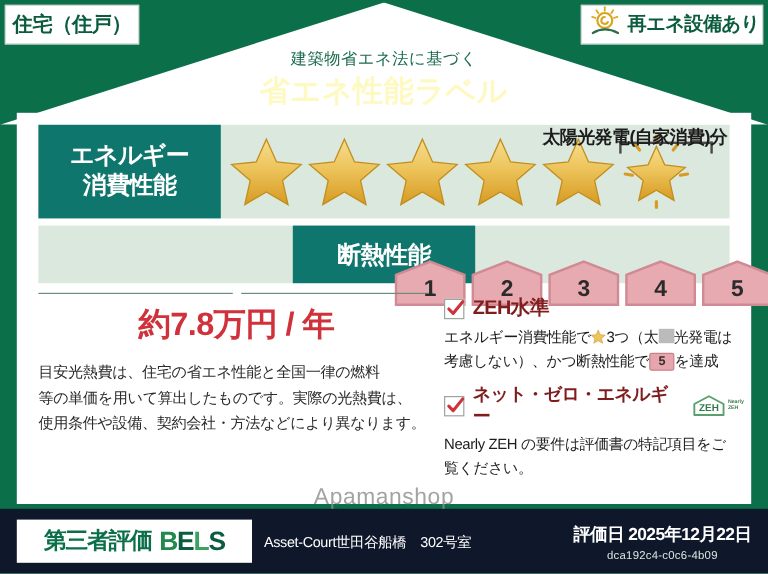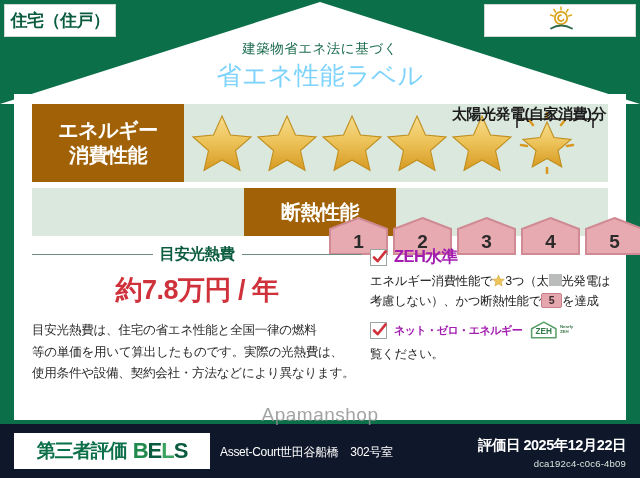--- a/index.html
+++ b/index.html
@@ -26,34 +26,34 @@
   .roof{
     position:absolute;left:0;top:0;width:640px;height:104px;
     background:#ffffff;
     clip-path:polygon(0 100%, 50% 2px, 100% 100%, 100% 100%, 0 100%);
   }
   .roof-title{
     position:absolute;left:0;top:40px;width:640px;text-align:center;
     pointer-events:none;
   }
   .roof-title .t1{font-size:13.5px;font-weight:normal;color:#1a6b4d;letter-spacing:0.5px;}
-  .roof-title .t2{font-size:25px;font-weight:normal;color:#7dd3fc;letter-spacing:0.5px;margin-top:1px;}
+  .roof-title .t2{font-size:25px;font-weight:bold;color:#fef9c3;letter-spacing:0.5px;margin-top:1px;}
 
   
   .card{
     position:absolute;left:14px;top:94px;width:612px;height:326px;
     background:#ffffff;box-sizing:border-box;
   }
 
   
   .perf-row{position:absolute;left:18px;width:576px;background:#dbe8de;display:flex;align-items:center;}
   #row-energy{top:10px;height:78px;}
   #row-insul{top:94px;height:48px;flex-direction:column;}
   .perf-key{
-    background:#a16207;color:#fff;font-weight:bold;
+    background:#0f766e;color:#fff;font-weight:bold;
     display:flex;flex-direction:column;align-items:center;justify-content:center;
     box-sizing:border-box;flex:0 0 auto;
   }
   #row-energy .perf-key{width:152px;height:78px;font-size:20px;line-height:1.25;letter-spacing:-0.5px;}
   #row-insul .perf-key{width:152px;height:48px;font-size:20px;letter-spacing:-0.5px;}
   .perf-val{flex:1;position:relative;height:100%;}
 
   
   .stars{position:absolute;left:6px;top:0;height:100%;display:flex;align-items:center;gap:1px;}
   .star{width:64px;height:62px;position:relative;}
@@ -87,22 +87,22 @@
 
   .note{margin-top:12px;font-size:12.6px;line-height:1.72;color:#2b2b2b;letter-spacing:-0.3px;}
 
   .zeh-block{margin-bottom:8px;}
   .zeh-head{display:flex;align-items:center;gap:7px;}
   .chk{
     width:17px;height:17px;border:1.6px solid #9aa6a1;background:#fff;
     position:relative;flex:0 0 auto;box-sizing:border-box;
   }
   .chk svg{position:absolute;left:0;top:-2px;width:17px;height:17px;}
-  .zeh-title{font-size:16.5px;font-weight:bold;color:#a21caf;letter-spacing:-0.5px;}
-  .zeh-title.sm{font-size:11px;}
+  .zeh-title{font-size:16.5px;font-weight:bold;color:#7f1d1d;letter-spacing:-0.5px;}
+  .zeh-title.sm{font-size:15px;}
   .zeh-body{font-size:12.4px;line-height:1.62;color:#1c1c1c;margin-top:3px;letter-spacing:-0.3px;}
   .inline-star{display:inline-block;width:13px;height:13px;vertical-align:-2px;}
   .inline-star svg{width:13px;height:13px;display:block;}
   .mosaic{display:inline-block;width:13px;height:12px;background:#b9bcbb;vertical-align:-1px;}
   .inline-badge{
     display:inline-block;min-width:13px;padding:0 3px;background:#e6a6ad;
     border:1px solid #c98189;border-radius:2px;color:#3a2b2d;font-size:10.5px;
     font-weight:bold;text-align:center;vertical-align:1px;line-height:13px;
   }
   .zeh-logo{position:relative;width:44px;height:22px;flex:0 0 auto;display:flex;align-items:center;}
@@ -123,21 +123,21 @@
   }
   .bels .jp{font-size:19px;font-weight:bold;color:#0b7049;letter-spacing:-1px;}
   .bels .en{font-size:22px;font-weight:bold;letter-spacing:-1px;}
   .bels .en .b{color:#1f8a4c;}
   .bels .en .e{color:#0b5c3f;}
   .bels .en .l{color:#3aa35f;}
   .bels .en .s{color:#0b5c3f;}
   .addr{position:absolute;left:220px;top:20px;font-size:12px;color:#ffffff;letter-spacing:-0.3px;}
   .fdate{position:absolute;right:14px;top:12px;text-align:right;}
   .fdate .d1{font-size:14.5px;font-weight:bold;color:#ffffff;letter-spacing:-0.5px;}
-  .fdate .d2{font-size:9.5px;color:#d7e6de;margin-top:3px;letter-spacing:0.2px;}
+  .fdate .d2{font-size:9.5px;color:#d7e6de;margin-top:3px;letter-spacing:0.2px;text-align:center;}
 </style>
 </head>
 <body>
 
 <div class="label-root">
 
   <div class="roof"></div>
   <div class="roof-title">
     <div class="t1">建築物省エネ法に基づく</div>
     <div class="t2">省エネ性能ラベル</div>
@@ -154,20 +154,21 @@
           <line x1="6" y1="3.5" x2="7.6" y2="6"></line>
           <line x1="20" y1="3.5" x2="18.4" y2="6"></line>
           <line x1="2.5" y1="9" x2="5.4" y2="10"></line>
           <line x1="23.5" y1="9" x2="20.6" y2="10"></line>
         </g>
         <circle cx="13" cy="12" r="6.2" fill="none" stroke="#d8a41c" stroke-width="1.8"></circle>
         <path d="M13 9.2a2.9 2.9 0 1 0 2.6 4.2" fill="none" stroke="#d8a41c" stroke-width="1.7" stroke-linecap="round"></path>
         <path d="M3 22.5 Q13 16.5 24 22.5" fill="none" stroke="#2f6b4a" stroke-width="1.8" stroke-linecap="round"></path>
       </svg>
     </span>
+    <span class="btxt">再エネ設備あり</span>
   </div>
 
   <div class="card">
 
     <div class="perf-row" id="row-energy">
       <div class="perf-key">
         <span>エネルギー</span>
         <span>消費性能</span>
       </div>
       <div class="perf-val">
@@ -271,21 +272,20 @@
           </span>
         </div>
       </div>
     </div>
 
     <div class="lower">
 
       <div class="lower-left">
         <div class="cost-head">
           <span class="rule"></span>
-          <span class="ctxt">目安光熱費</span>
           <span class="rule"></span>
         </div>
         <div class="cost-amt">約7.8万円 / 年</div>
         <div class="note">
           <div>目安光熱費は、住宅の省エネ性能と全国一律の燃料</div>
           <div>等の単価を用いて算出したものです。実際の光熱費は、</div>
           <div>使用条件や設備、契約会社・方法などにより異なります。</div>
         </div>
       </div>
 
@@ -320,20 +320,21 @@
                 <path d="M17 2 L31 9.5 L31 20 L3 20 L3 9.5 Z" fill="none" stroke="#5aa06a" stroke-width="1.8" stroke-linejoin="round"></path>
                 <text x="17" y="16" font-family="Liberation Sans, sans-serif" font-size="9.5" font-weight="bold" fill="#2f7a46" text-anchor="middle">ZEH</text>
               </svg>
               <span class="nz">
                 <span>Nearly</span><br>
                 <span>ZEH</span>
               </span>
             </span>
           </div>
           <div class="zeh-body">
+            <div>Nearly ZEH の要件は評価書の特記項目をご</div>
             <div>覧ください。</div>
           </div>
         </div>
 
       </div>
     </div>
   </div>
 
   <div class="watermark">Apamanshop</div>
 

